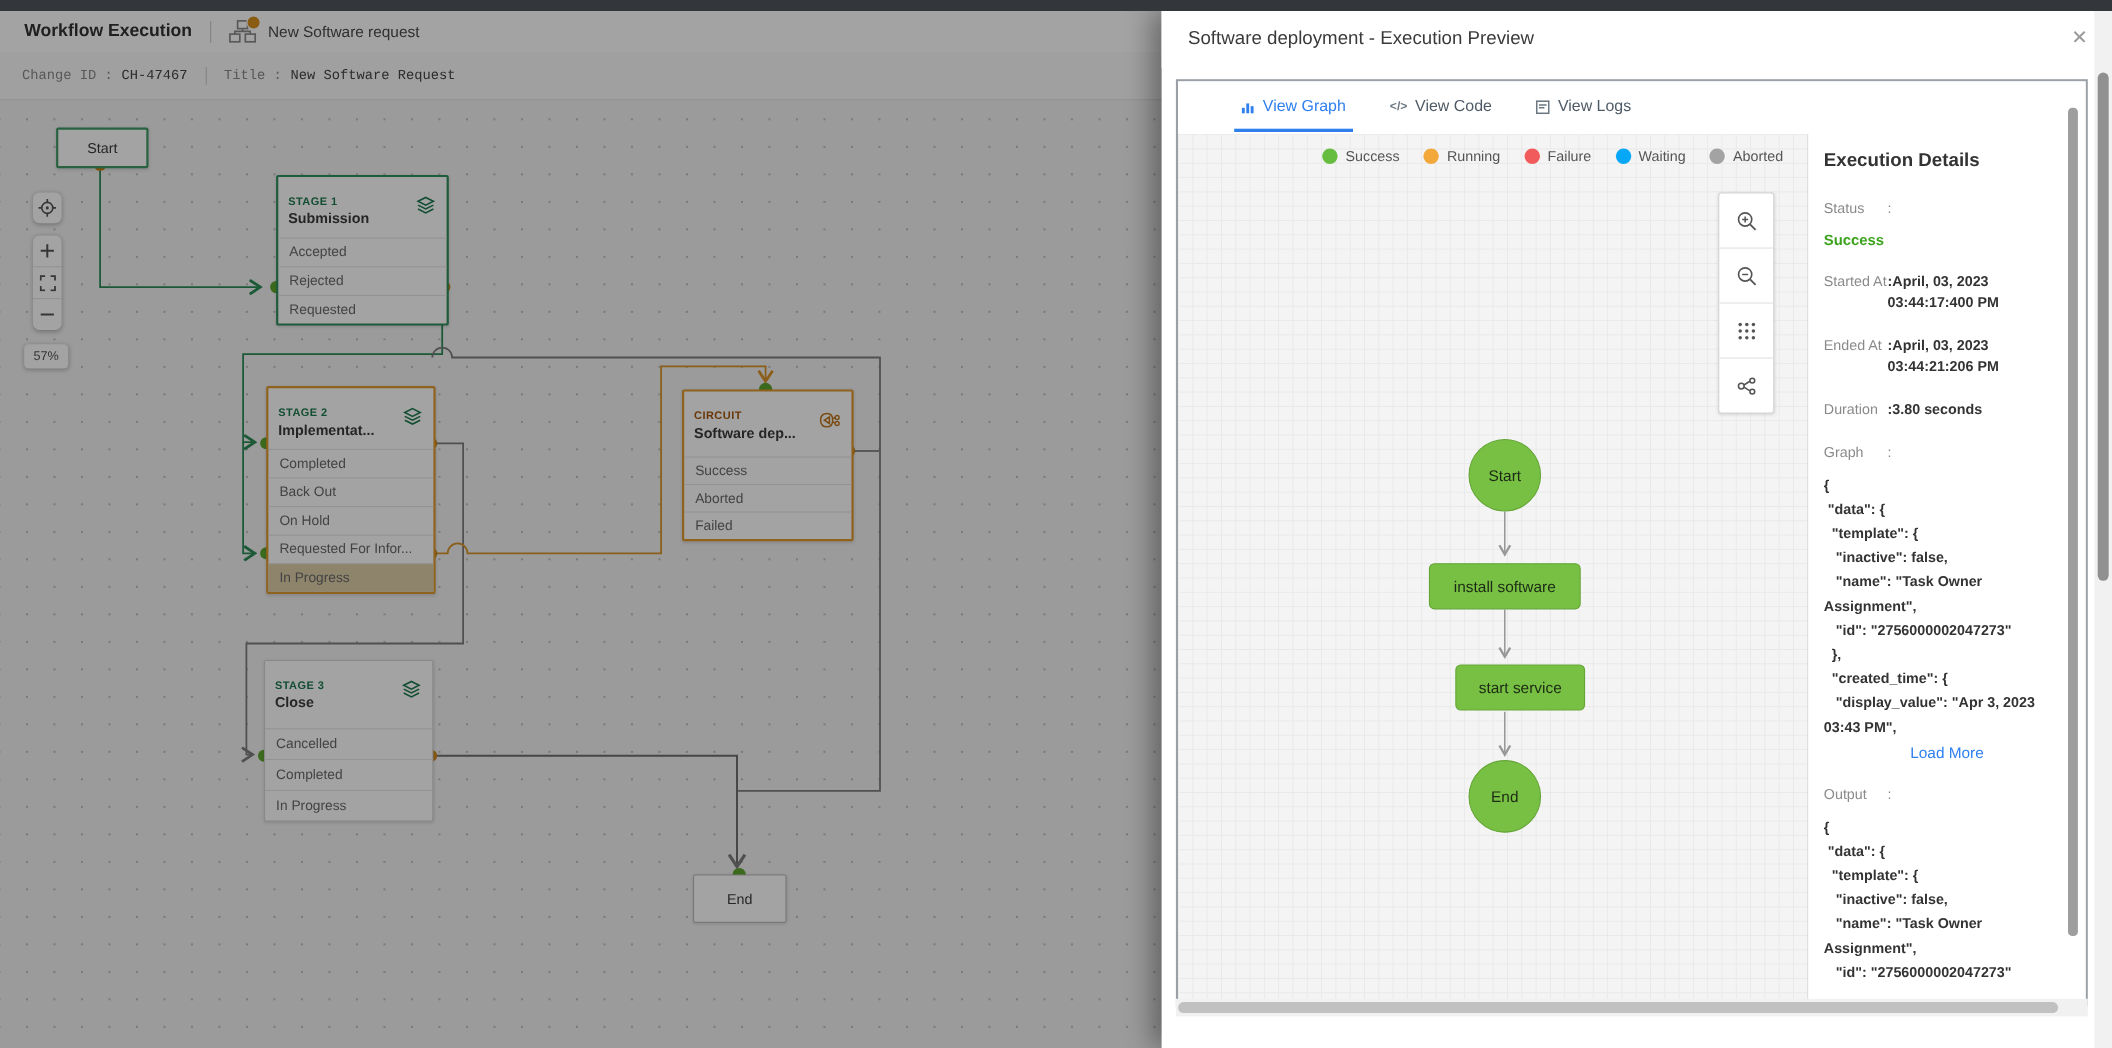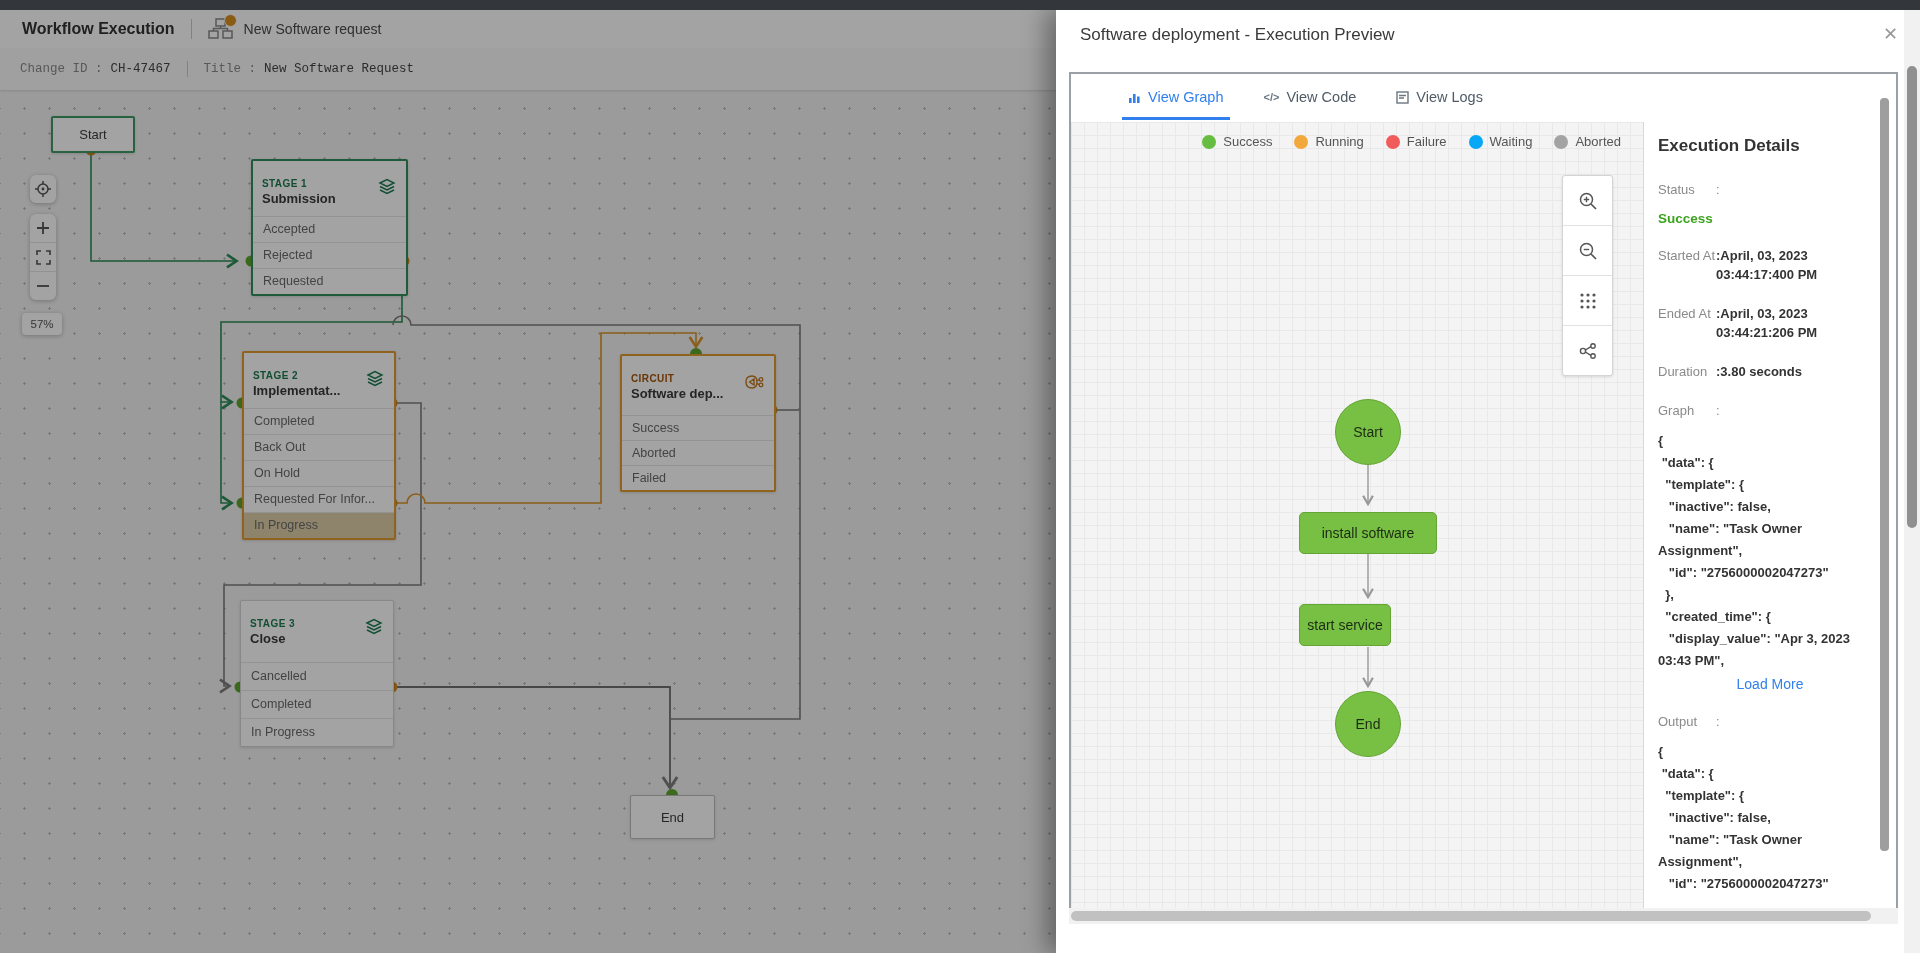--- a/index.html
+++ b/index.html
@@ -374,21 +374,21 @@
             <path d="M2 1.5 L8 5 L2 8.5" fill="none" stroke="#979797" stroke-width="1.5"></path>
               </marker>
             </defs>
           <path d="M 297 343 V 380" stroke="#979797" stroke-width="1.4" marker-end="url(#ga)"></path>
           <path d="M 297 432 V 473" stroke="#979797" stroke-width="1.4" marker-end="url(#ga)"></path>
           <path d="M 297 525 V 562" stroke="#979797" stroke-width="1.4" marker-end="url(#ga)"></path>
         </svg>
 
         <div class="gnode gcircle" style="left:264px;top:277px">Start</div>
         <div class="gnode grect" style="left:228px;top:390px;width:138px">install software</div>
-        <div class="gnode grect" style="left:228px;top:482px;width:92px">start service</div>
+        <div class="gnode grect" style="left:252px;top:482px;width:118px">start service</div>
         <div class="gnode gcircle" style="left:264px;top:569px">End</div>
       </div>
 
       <div class="details">
         <div class="d-head">Execution Details</div>
 
         <div class="drow">
           <span class="dlabel">Status</span>
           <span class="dval plain">:</span>
         </div>

